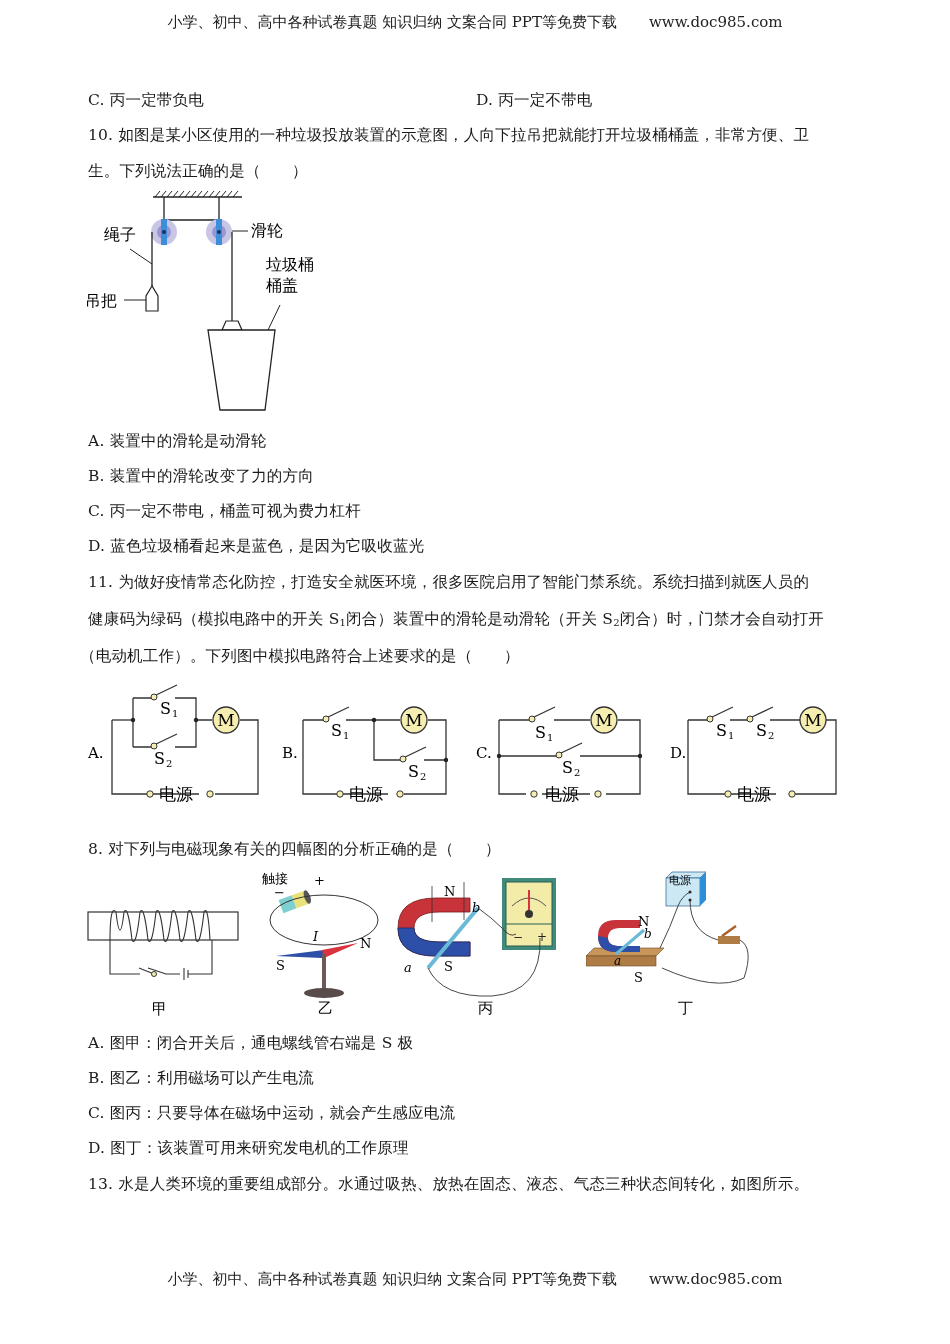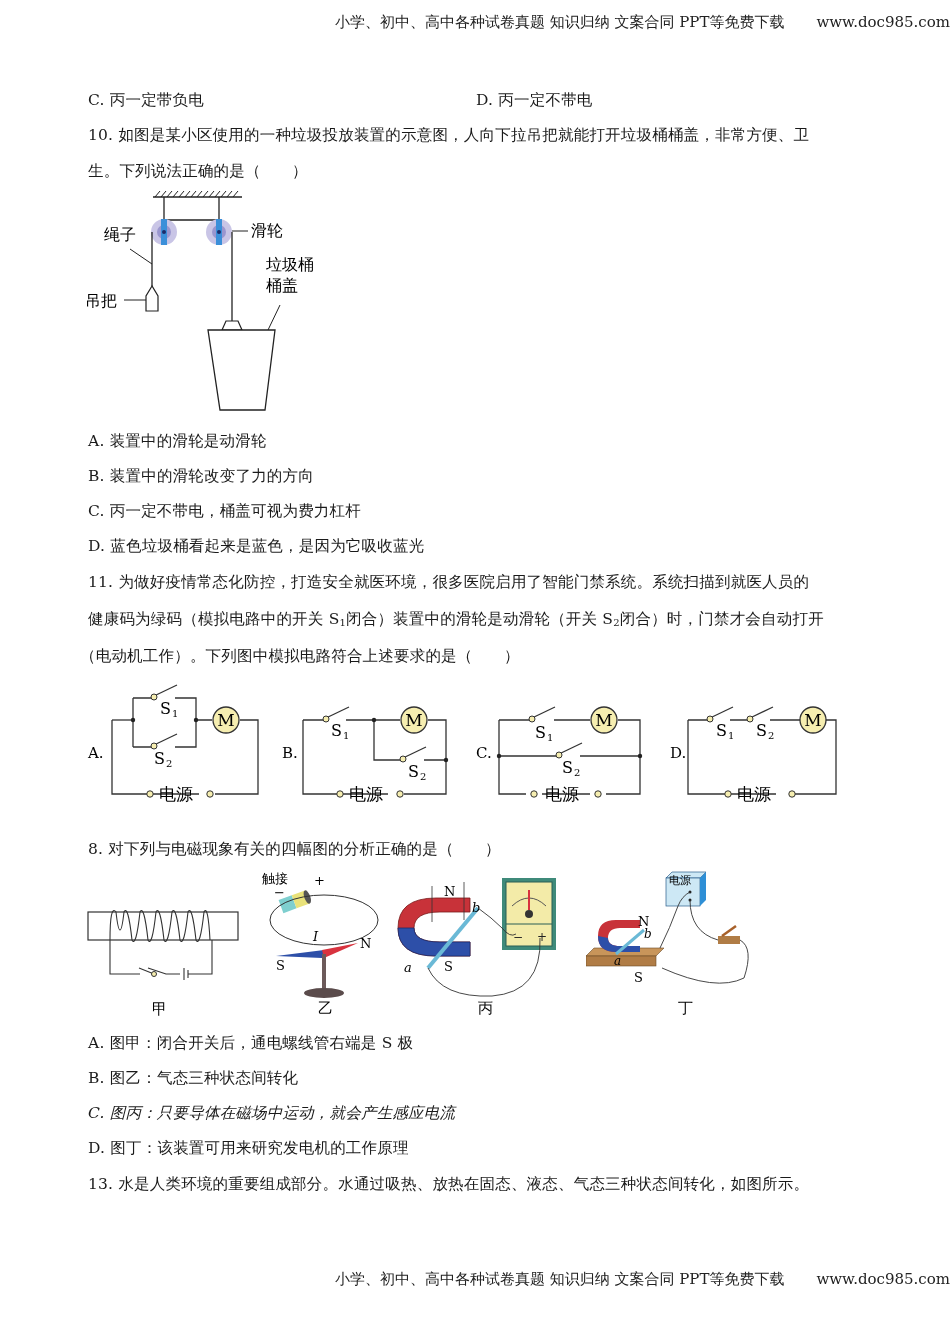--- a/index.html
+++ b/index.html
@@ -1,18 +1,18 @@
 <!DOCTYPE html>
 <html><head>
 <meta charset="utf-8">
 <style>
   html, body { margin:0; padding:0; background:#ffffff; }
   body { width:950px; height:1344px; position:relative; overflow:hidden;
          font-family:"DejaVu Serif","Liberation Serif",serif; color:#1a1a1a; }
-  .hdr { position:absolute; left:0; width:950px; text-align:right; font-size:15px; color:#222; }
+  .hdr { position:absolute; left:0; width:950px; text-align:center; font-size:15px; color:#222; }
   .hdr span.url { margin-left:32px; }
   .line { position:absolute; font-size:15.5px; white-space:nowrap; letter-spacing:0.2px; }
   .fig { position:absolute; }
   svg text { font-family:"DejaVu Serif","Liberation Serif",serif; }
   .sub { font-size:10px; vertical-align:-2px; }
 </style>
 </head>
 <body>
 
 <div class="hdr" style="top:13px;">
@@ -266,21 +266,21 @@
     <g>
       <rect x="132" y="68" width="22" height="8" fill="#b07c45"></rect>
       <line x1="136" y1="68" x2="150" y2="58" stroke="#a8612a" stroke-width="2.5"></line>
     </g>
     <path d="M74,80 Q84,60 92,38 Q96,28 104,24 M104,32 Q104,64 132,72 M154,72 Q168,80 158,110 Q130,124 76,100" fill="none" stroke="#333" stroke-width="0.9"></path>
     <text x="92" y="145" font-size="15">丁</text>
   </svg>
 </div>
 
 <div class="line" style="left:88px; top:1033px;">A. 图甲：闭合开关后，通电螺线管右端是 S 极</div>
-<div class="line" style="left:88px; top:1068px;">B. 图乙：气态三种状态间转化</div>
-<div class="line" style="left:88px; top:1103px;font-style:italic;">C. 图丙：只要导体在磁场中运动，就会产生感应电流</div>
+<div class="line" style="left:88px; top:1068px;">B. 图乙：利用磁场可以产生电流</div>
+<div class="line" style="left:88px; top:1103px;">C. 图丙：只要导体在磁场中运动，就会产生感应电流</div>
 <div class="line" style="left:88px; top:1138px;">D. 图丁：该装置可用来研究发电机的工作原理</div>
 
 <div class="line" style="left:88px; top:1174px;">13. 水是人类环境的重要组成部分。水通过吸热、放热在固态、液态、气态三种状态间转化，如图所示。</div>
 
 <div class="hdr" style="top:1270px;">
   <span>小学、初中、高中各种试卷真题 知识归纳 文案合同 PPT等免费下载</span><span class="url">www.doc985.com</span>
 </div>
 
 </body></html>

